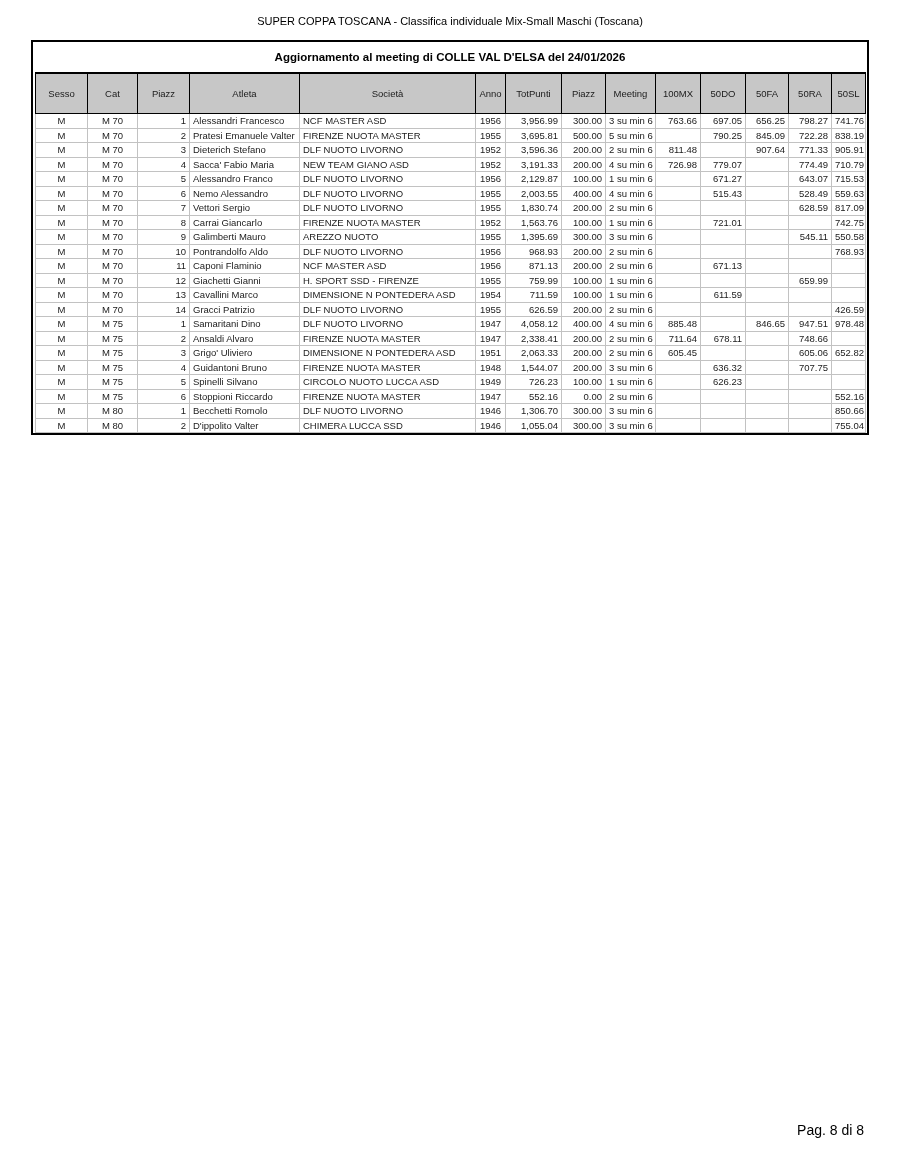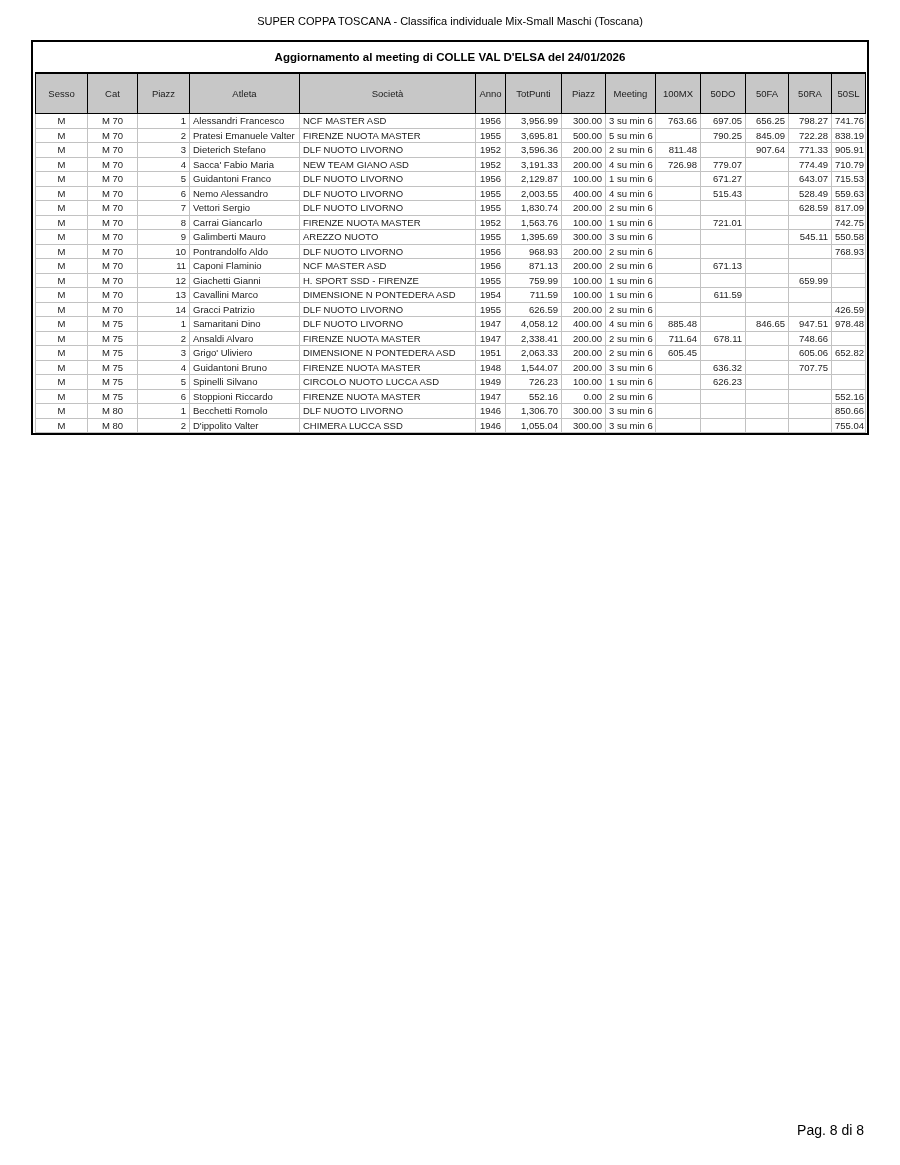--- a/index.html
+++ b/index.html
@@ -171,21 +171,21 @@
           <td class="a-r">726.98</td>
           <td class="a-r">779.07</td>
           <td class="a-r"></td>
           <td class="a-r">774.49</td>
           <td class="a-r">710.79</td>
         </tr>
         <tr>
           <td class="a-c">M</td>
           <td class="a-c">M 70</td>
           <td class="a-r">5</td>
-          <td class="a-l">Guidantoni Franco</td>
+          <td class="a-l">Alessandro Franco</td>
           <td class="a-l">DLF NUOTO LIVORNO</td>
           <td class="a-c">1956</td>
           <td class="a-r">2,129.87</td>
           <td class="a-r">100.00</td>
           <td class="a-l">1 su min 6</td>
           <td class="a-r"></td>
           <td class="a-r">671.27</td>
           <td class="a-r"></td>
           <td class="a-r">643.07</td>
           <td class="a-r">715.53</td>

